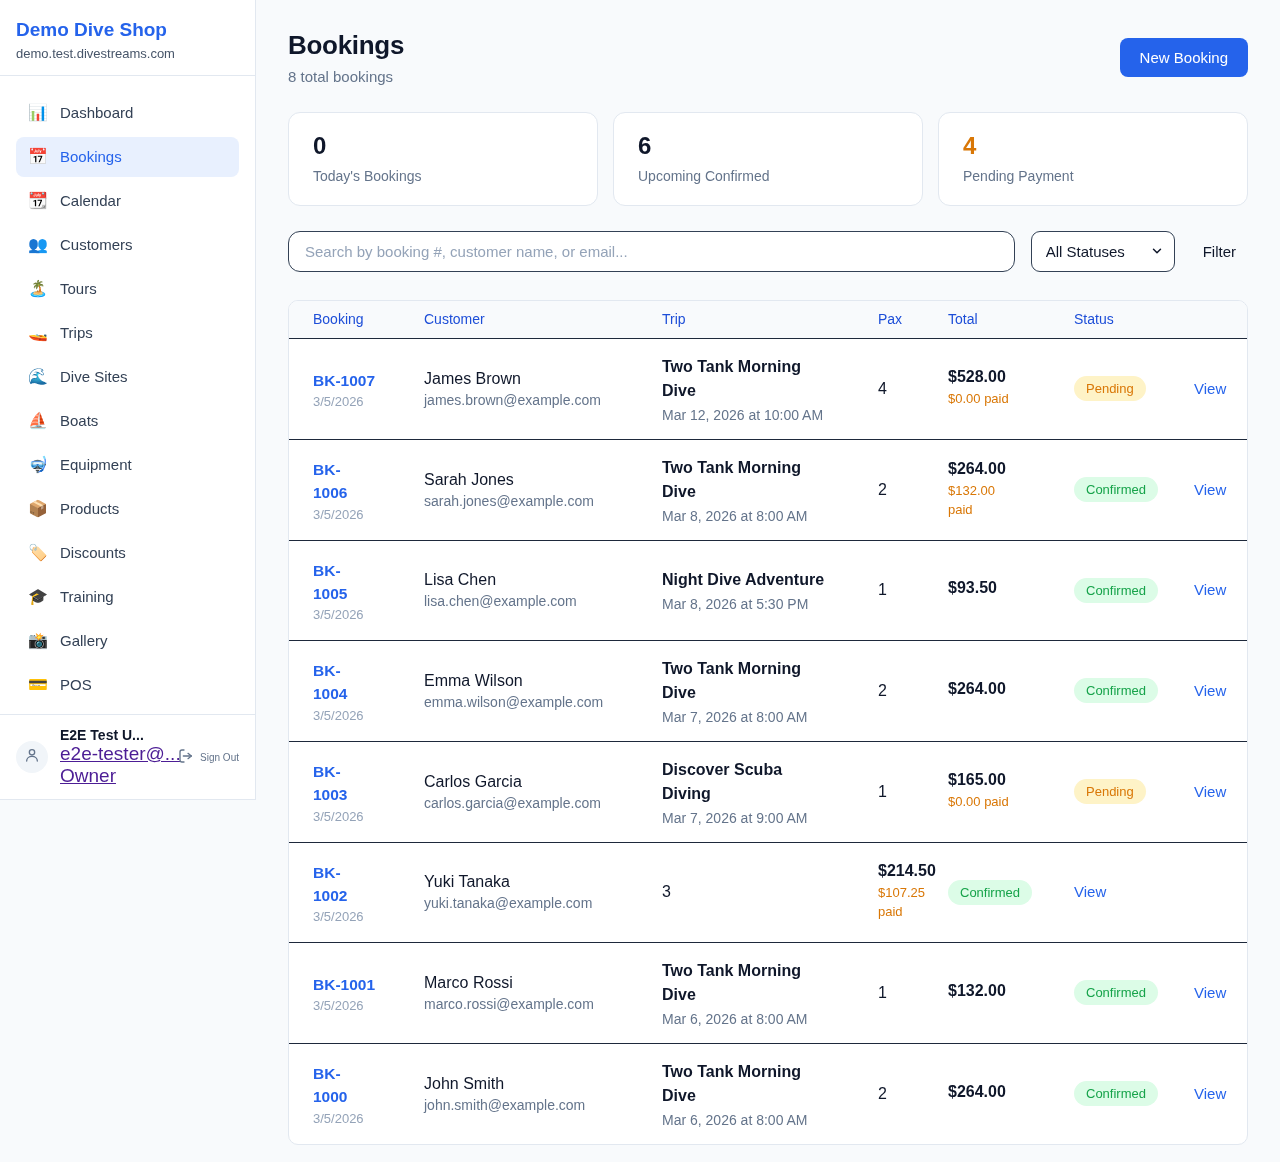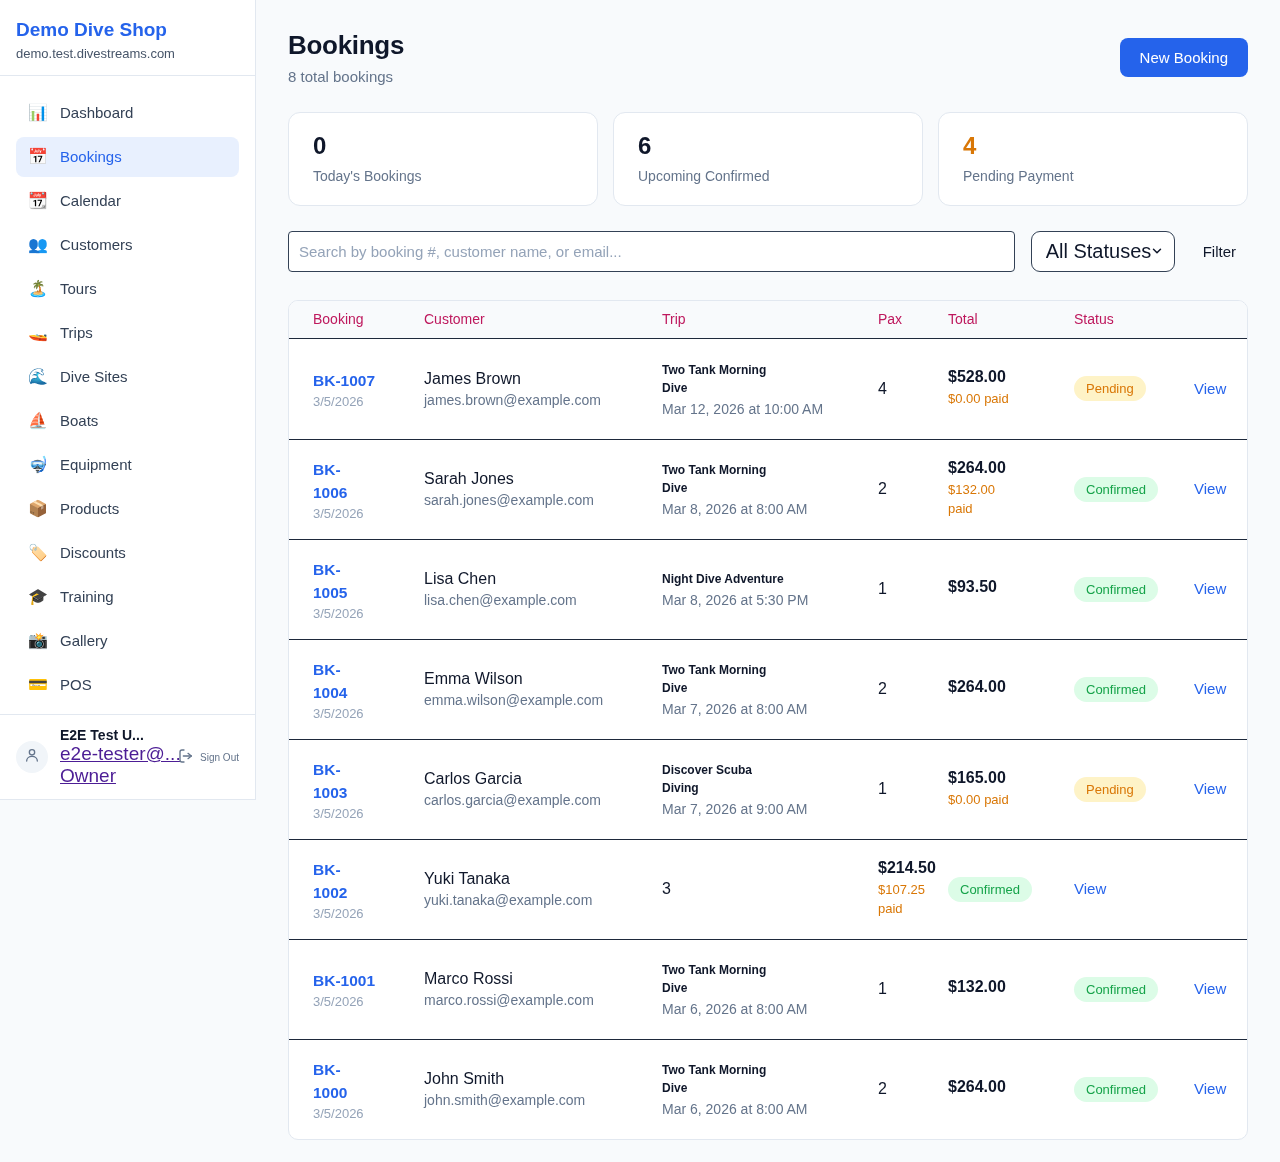--- a/index.html
+++ b/index.html
@@ -65,60 +65,60 @@
   .stats { display: flex; gap: 15px; margin-top: 27px; }
   .stat-card {
     flex: 1; background: #ffffff; border: 1px solid #e2e8f0; border-radius: 12px;
     padding: 19px 24px 21px 24px;
   }
   .stat-value { font-size: 24px; font-weight: 700; color: #0f172a; line-height: 1.2; }
   .stat-label { font-size: 14px; color: #64748b; margin-top: 7px; }
 
   .filter-bar { display: flex; align-items: center; gap: 16px; margin-top: 25px; }
   .search-input {
-    flex: 1; height: 41px; border: 1px solid #334155; border-radius: 4px;
-    padding: 0 10px; font-size: 15px; color: #0f172a; background: #ffffff;
+    flex: 1; height: 41px; border: 1px solid #334155; border-radius: 12px;
+    padding: 0 16px; font-size: 15px; color: #0f172a; background: #ffffff;
     font-family: inherit; outline: none;
   }
   .search-input::placeholder { color: #94a3b8; }
   .select-wrap { position: relative; }
   .status-select {
     appearance: none; -webkit-appearance: none;
     height: 41px; width: 144px; border: 1px solid #334155; border-radius: 9px;
-    background: #ffffff; font-size: 20px; color: #0f172a; padding: 0 16px 0 14px;
+    background: #ffffff; font-size: 15px; color: #0f172a; padding: 0 16px 0 14px;
     font-family: inherit; cursor: pointer; outline: none;
   }
   .select-chevron { position: absolute; right: 11px; top: 13px; pointer-events: none; }
   .filter-btn {
     background: none; border: none; font-size: 15px; font-weight: 500; color: #0f172a;
     cursor: pointer; font-family: inherit; padding: 8px 12px;
   }
 
   
   .table-card {
     margin-top: 28px; background: #ffffff;
     border: 1px solid #e2e8f0; border-radius: 10px; overflow: hidden;
   }
   .tgrid {
     display: grid;
     grid-template-columns: 111px 238px 216px 70px 126px 120px 1fr;
     padding: 0 24px; align-items: center;
   }
   .thead { background: #f8fafc; border-bottom: 1px solid #1e293b; height: 38px; }
-  .th { font-size: 14px; font-weight: 500; color: #be185d; }
+  .th { font-size: 14px; font-weight: 500; color: #1d4ed8; }
   .trow { padding-top: 16px; padding-bottom: 16px; min-height: 100px; }
   .trow + .trow { border-top: 1px solid #1e293b; }
   .booking-link {
     color: #2563eb; font-size: 15.5px; font-weight: 600; cursor: pointer;
     white-space: pre-line; line-height: 1.5; display: inline-block;
   }
   .booking-date { font-size: 13px; color: #94a3b8; margin-top: 2px; }
   .cust-name { font-size: 16px; font-weight: 500; color: #0f172a; }
   .cust-email { font-size: 14px; color: #64748b; margin-top: 4px; }
-  .trip-name { font-size: 12px; font-weight: 600; color: #0f172a; white-space: pre-line; line-height: 1.5; }
+  .trip-name { font-size: 16px; font-weight: 600; color: #0f172a; white-space: pre-line; line-height: 1.5; }
   .trip-date { font-size: 14px; color: #64748b; margin-top: 4px; }
   .pax { font-size: 16px; color: #0f172a; }
   .total-amount { font-size: 16px; font-weight: 700; color: #0f172a; }
   .total-paid { font-size: 13px; color: #d97706; margin-top: 4px; white-space: pre-line; line-height: 1.45; }
   .badge {
     display: inline-block; font-size: 13px; font-weight: 500;
     padding: 5px 12px; border-radius: 999px;
   }
   .view-link { color: #2563eb; font-size: 15px; font-weight: 500; cursor: pointer; }
   .cell { min-width: 0; }

